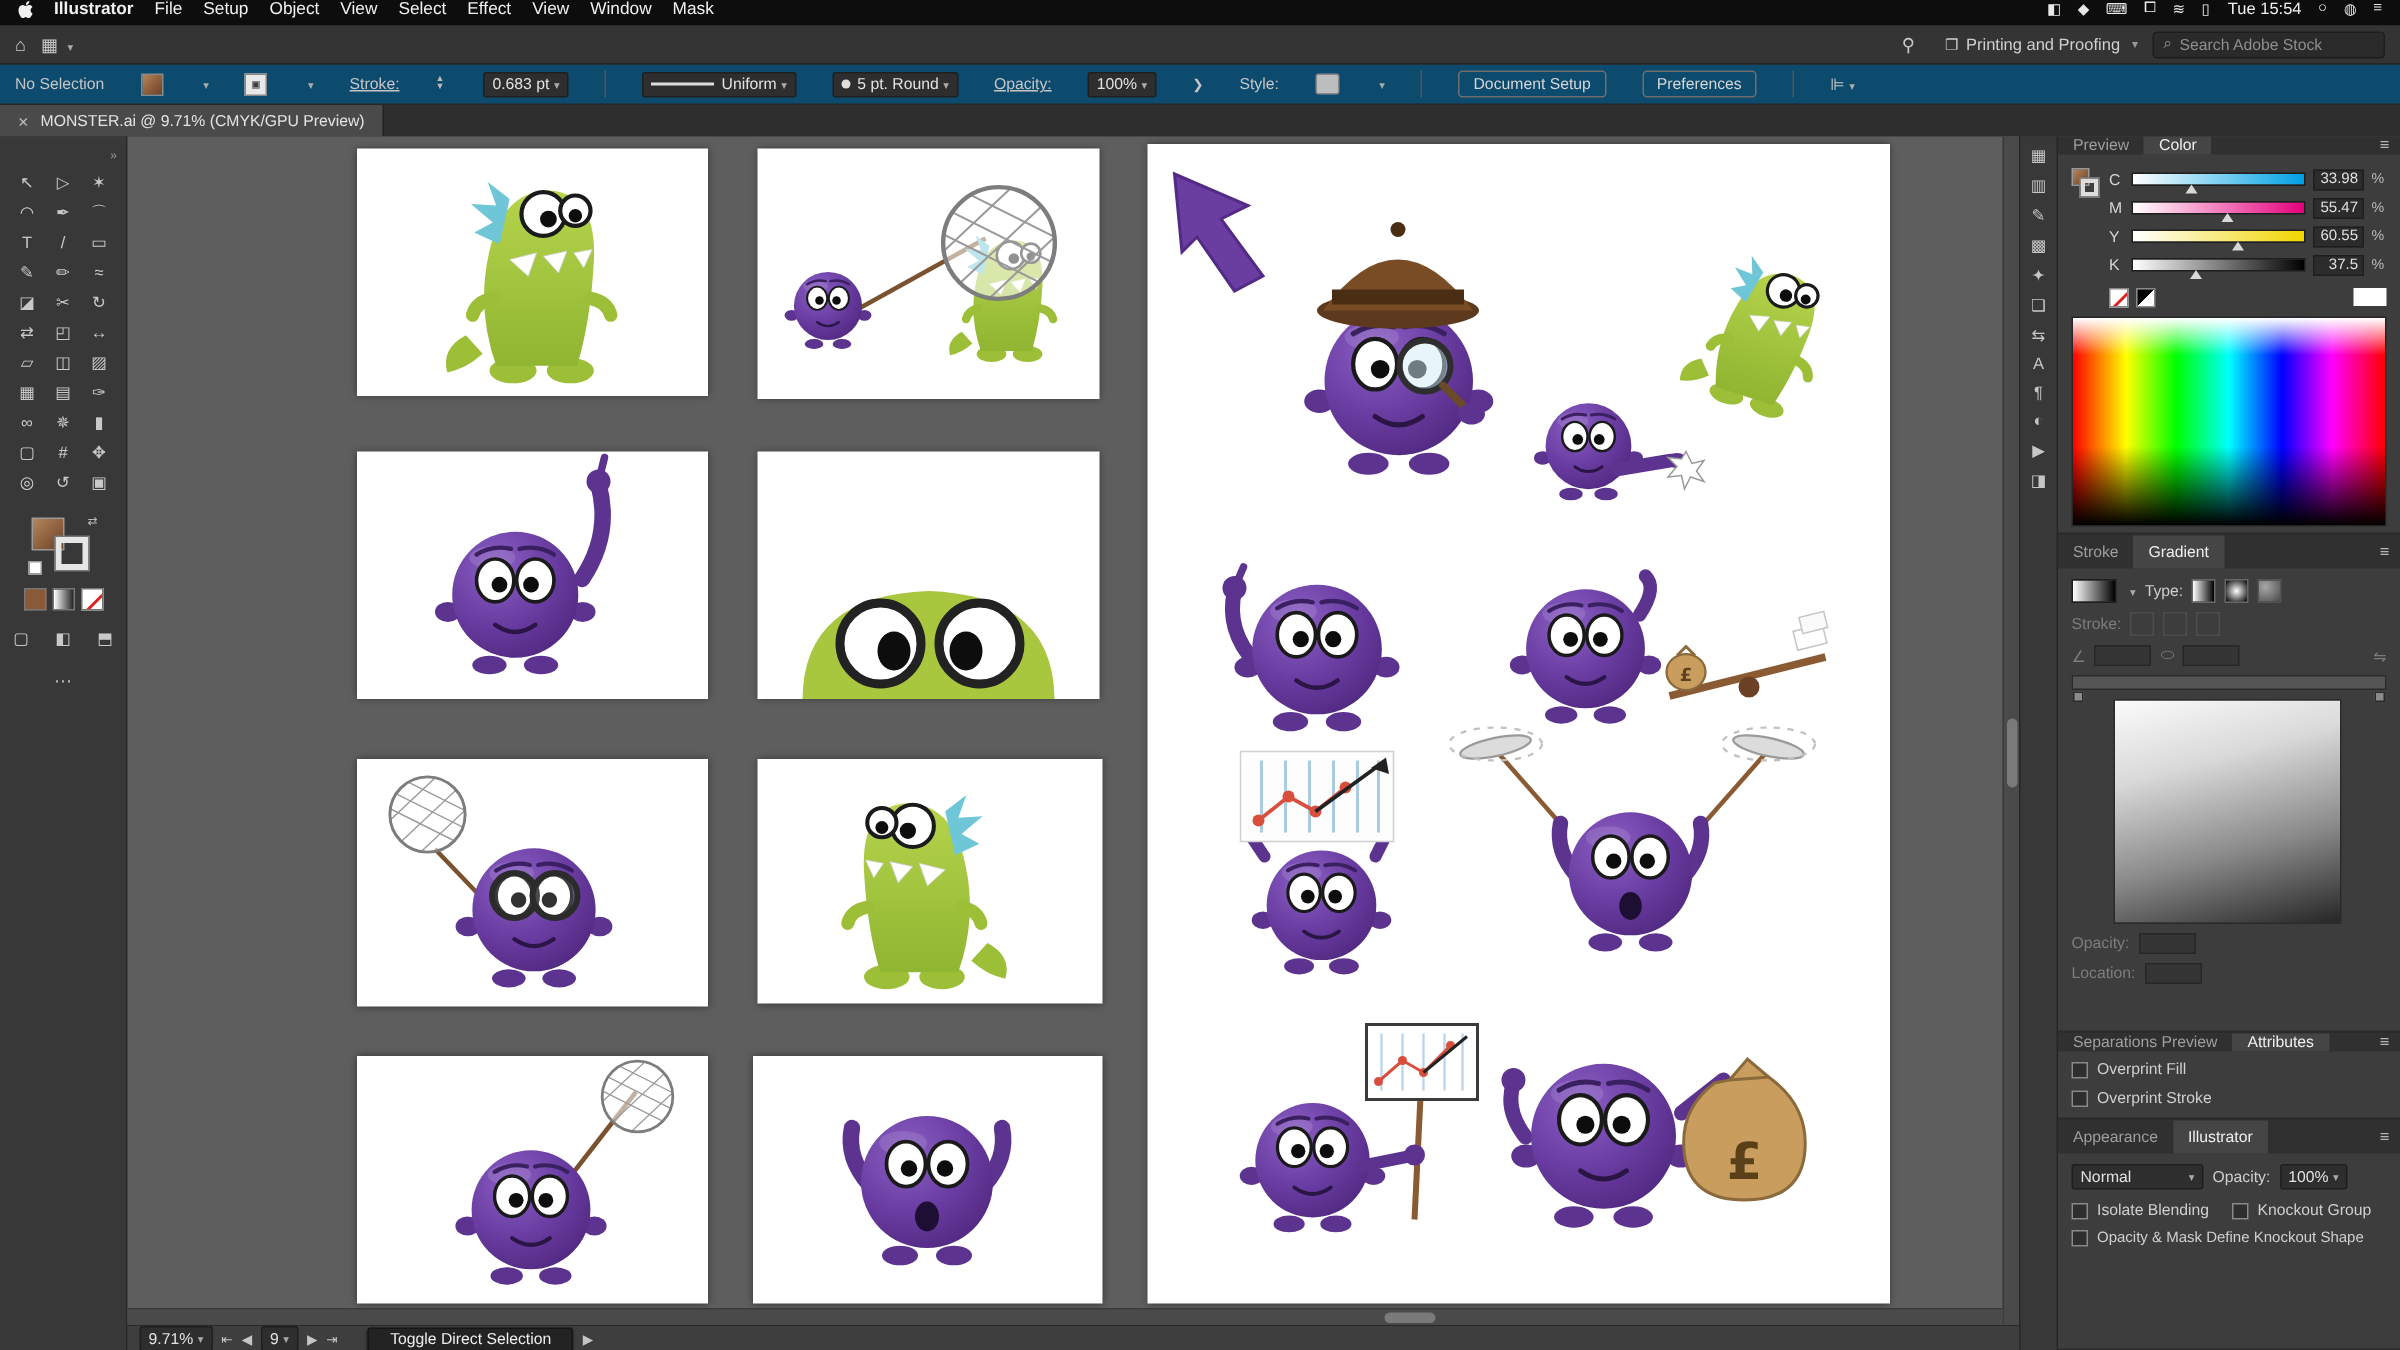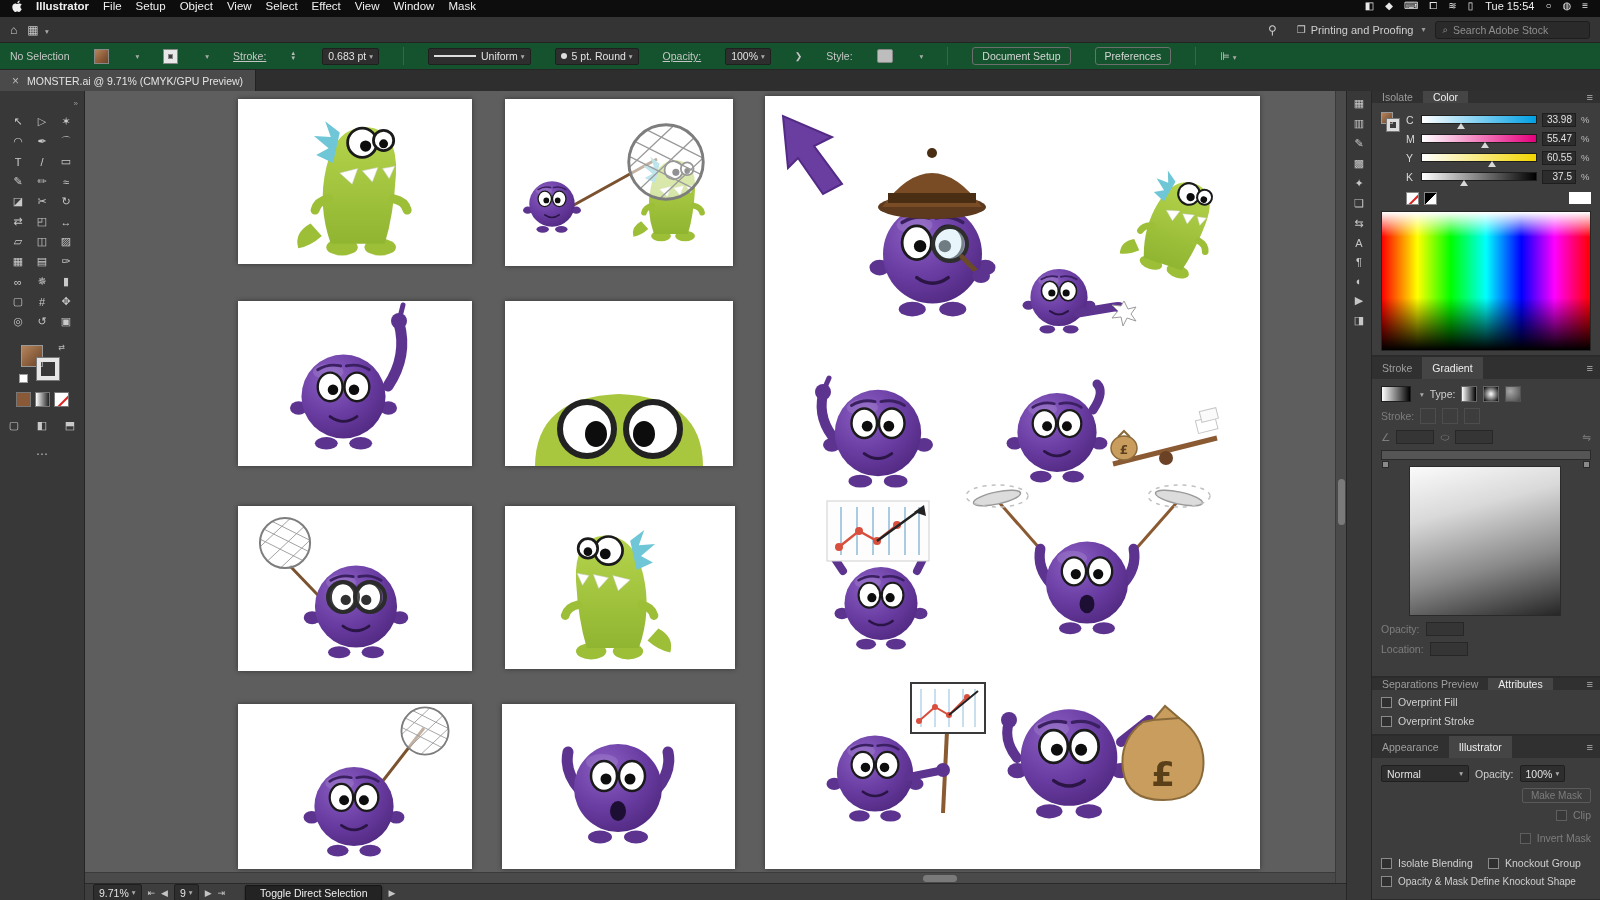--- a/index.html
+++ b/index.html
@@ -25,21 +25,21 @@
   #appheader .right{margin-left:auto;display:flex;align-items:center;gap:10px;z-index:1}
   #workspace{display:flex;align-items:center;gap:5px;color:#cfcfcf;font-size:11px}
   #workspace .dd{font-size:8px;color:#9a9a9a}
   #stock-search{display:flex;align-items:center;background:#2a2a2a;border:1px solid #1d1d1d;
     border-radius:3px;height:18px;padding:0 6px;gap:5px}
   #stock-search input{background:transparent;border:none;outline:none;color:#bbb;
     font-size:10.5px;width:130px;font-family:"Liberation Sans",sans-serif}
   #stock-search input::placeholder{color:#8f8f8f}
 
   
-  #controlbar{height:27px;background:#14532d;border-bottom:1px solid #262626;
+  #controlbar{height:27px;background:#0c4a6e;border-bottom:1px solid #262626;
     display:flex;align-items:center;padding:0 10px;font-size:10.5px;color:#cfcfcf;gap:24px}
   .cb-label{color:#c6c6c6}
   .cb-label.u{text-decoration:underline}
   .field{background:#2e2e2e;border:1px solid #1f1f1f;height:17px;display:inline-flex;
     align-items:center;padding:0 5px;color:#e2e2e2;border-radius:2px;font-size:10.5px}
   .dd{font-size:7.5px;color:#aaa;margin-left:3px}
   .sep{width:1px;height:18px;background:#555}
   .swatch-fill{width:15px;height:15px;border:1px solid #888;
     background:linear-gradient(135deg,#b5855c 0%,#8a5a38 60%,#6b4226 100%)}
   .swatch-stroke{width:15px;height:15px;border:1px solid #888;background:#e8e8e8;position:relative}
@@ -635,21 +635,21 @@
         <span class="strip-icon">¶</span>
         <span class="strip-icon">◐</span>
         <span class="strip-icon">▶</span>
         <span class="strip-icon">◨</span>
       </div>
 
     <div id="panels">
 
       <div class="panel" style="height:266px">
         <div class="panel-tabs">
-          <span class="ptab">Isolate</span>
+          <span class="ptab">Preview</span>
           <span class="ptab active">Color</span>
           <span class="panel-menu">≡</span>
         </div>
         <div class="panel-body">
           <div id="color-body">
             <div id="color-left">
               <span id="cl-fill"></span>
               <span id="cl-stroke"></span>
             </div>
             <div id="color-right">
@@ -773,31 +773,20 @@
             <span class="field" id="blend-field">
               <span>Normal</span>
                 <span class="dd">▾</span>
             </span>
             <span>Opacity:</span>
             <span class="field">
               <span>100%</span>
                 <span class="dd">▾</span>
             </span>
           </div>
-          <div class="t-right">
-            <span class="t-btn">Make Mask</span>
-            <span class="chk-row">
-              <span class="chk dis"></span>
-              <span class="chk-lab dim">Clip</span>
-            </span>
-            <span class="chk-row">
-              <span class="chk dis"></span>
-              <span class="chk-lab dim">Invert Mask</span>
-            </span>
-          </div>
           <div class="t-two">
             <div class="chk-row">
               <span class="chk"></span>
               <span class="chk-lab">Isolate Blending</span>
             </div>
             <div class="chk-row">
               <span class="chk"></span>
               <span class="chk-lab">Knockout Group</span>
             </div>
           </div>

